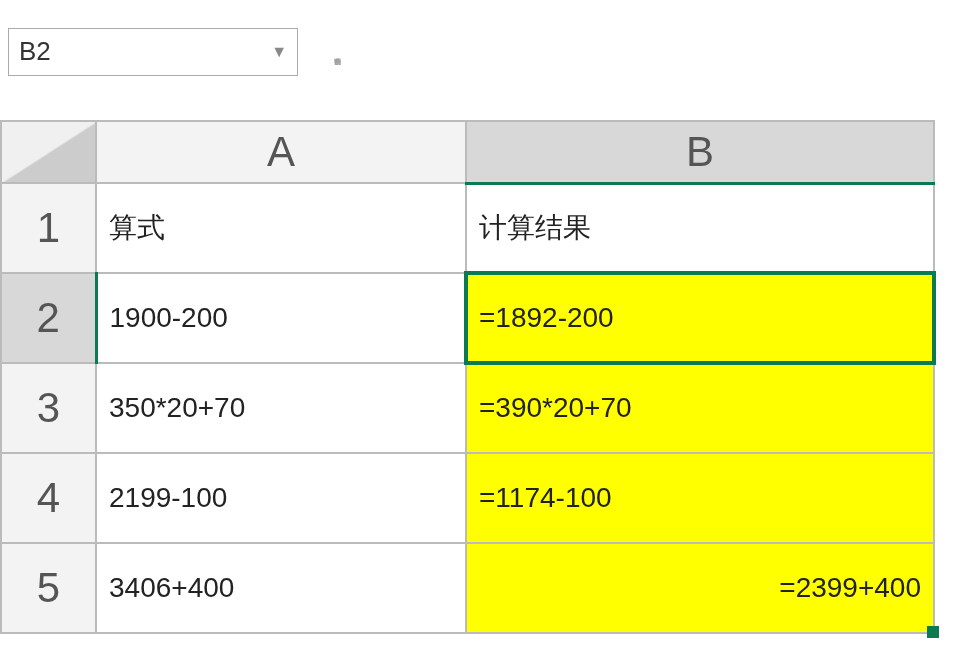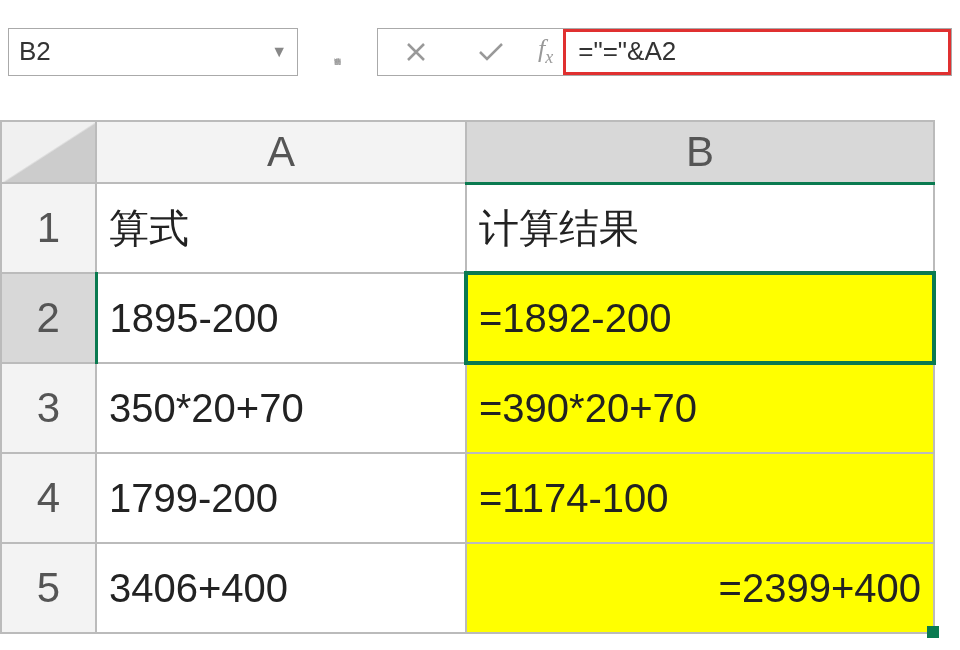--- a/index.html
+++ b/index.html
@@ -115,21 +115,21 @@
       font-size: 42px;
       color: #555;
       width: 95px;
       height: 90px;
     }
     .row-header.selected {
       background: #d8d8d8;
       border-right: 3px solid #0a7a50;
     }
     .data-cell {
-      font-size: 40px;
+      font-size: 28px;
       color: #222;
       padding: 4px 12px;
       text-align: left;
       height: 90px;
       background: #fff;
     }
     .highlighted {
       background: #ffff00;
     }
     .active-cell {
@@ -152,61 +152,47 @@
   </style>
 </head>
 <body>
 
 <div class="formula-bar">
   <div class="name-box">
     <span class="name-box-text">B2</span>
     <span class="name-box-dropdown">▼</span>
   </div>
   <span class="vertical-label">自动调整</span>
-  <div class="formula-controls">
-    <div class="formula-btn">
-      <svg width="24" height="24" viewBox="0 0 24 24">
-          <path d="M4 4 L20 20 M20 4 L4 20" stroke="#999" stroke-width="2.5" fill="none"></path>
-        </svg>
-    </div>
-    <div class="formula-btn">
-      <svg width="28" height="24" viewBox="0 0 28 24">
-          <path d="M3 12 L10 19 L25 4" stroke="#999" stroke-width="2.5" fill="none"></path>
-        </svg>
-    </div>
-    <div class="fx-label">f<span style="font-size:18px;vertical-align:sub">x</span></div>
-    <div class="formula-input">="="&amp;A2</div>
-  </div>
 </div>
 
 <table class="spreadsheet">
   <tbody>
       <tr>
     <th class="corner-cell"></th>
     <th class="col-header col-A">A</th>
     <th class="col-header col-B selected">B</th>
   </tr>
   <tr>
     <th class="row-header">1</th>
     <td class="data-cell">算式</td>
     <td class="data-cell">计算结果</td>
   </tr>
   <tr>
     <th class="row-header selected">2</th>
-    <td class="data-cell">1895-200</td>
+    <td class="data-cell">1900-200</td>
     <td class="data-cell highlighted active-cell">=1892-200</td>
   </tr>
   <tr>
     <th class="row-header">3</th>
     <td class="data-cell">350*20+70</td>
     <td class="data-cell highlighted">=390*20+70</td>
   </tr>
   <tr>
     <th class="row-header">4</th>
-    <td class="data-cell">1799-200</td>
+    <td class="data-cell">2199-100</td>
     <td class="data-cell highlighted">=1174-100</td>
   </tr>
   <tr>
     <th class="row-header">5</th>
     <td class="data-cell">3406+400</td>
     <td class="data-cell highlighted selection-range">
       <span>=2399+400</span>
       <div class="fill-handle"></div>
     </td>
   </tr>

